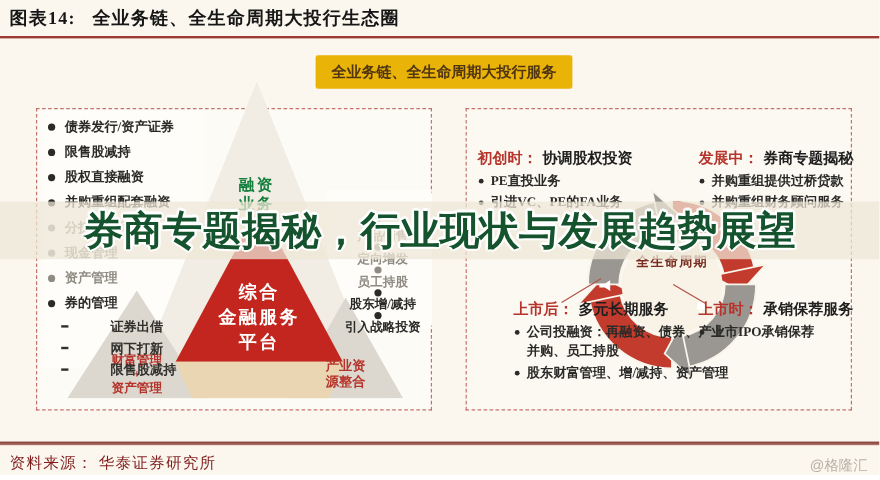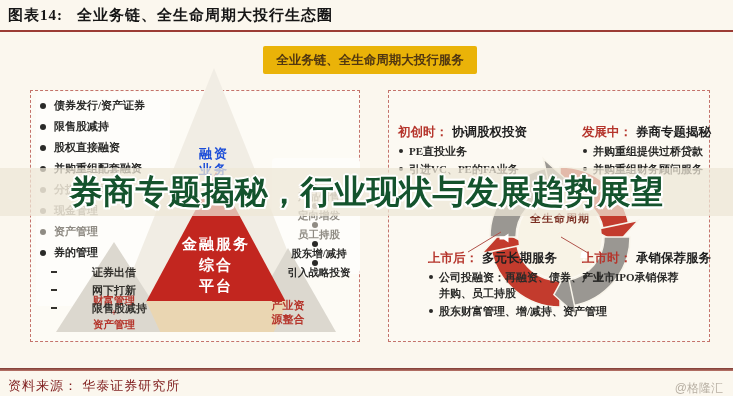--- a/index.html
+++ b/index.html
@@ -30,21 +30,21 @@
   
   .tri-light{position:absolute;left:108px;top:68px;width:212px;height:264px;background:#f1ede4;
              clip-path:polygon(50% 0,0 100%,100% 100%);}
   .tri-red{position:absolute;left:146px;top:172px;width:140px;height:130px;background:#c2261f;
            clip-path:polygon(50% 0,0 100%,100% 100%);}
   .base-band{position:absolute;left:146px;top:301px;width:142px;height:31px;background:#ead6b2;
              clip-path:polygon(0 0,100% 0,90% 100%,10% 100%);}
   .tri-side{position:absolute;background:#dcd8cf;clip-path:polygon(50% 0,0 100%,100% 100%);}
   .tri-sl{left:56px;top:242px;width:116px;height:90px;}
   .tri-sr{left:240px;top:248px;width:96px;height:84px;}
-  .pyr-top-label{position:absolute;left:164px;top:146px;width:100px;text-align:center;color:#1d4ed8;
+  .pyr-top-label{position:absolute;left:164px;top:146px;width:100px;text-align:center;color:#15803d;
                  font-weight:bold;font-size:13px;line-height:16px;letter-spacing:2px;}
   .pyr-center-label{position:absolute;left:146px;top:234px;width:140px;text-align:center;color:#ffffff;
                     font-weight:bold;font-size:15px;line-height:21px;letter-spacing:2px;}
   .tri-sl-label{position:absolute;left:64px;top:295px;width:100px;text-align:center;color:#b5342b;
                 font-weight:bold;font-size:10.5px;line-height:12px;}
   .tri-sr-label{position:absolute;left:242px;top:298px;width:92px;text-align:center;color:#b5342b;
                 font-weight:bold;font-size:11px;line-height:14px;}
   .pyr-line{display:block;}
   
   .quad{position:absolute;}
@@ -94,22 +94,22 @@
   <div class="tri-side tri-sl"></div>
   <div class="tri-side tri-sr"></div>
   <div class="tri-red"></div>
   <div class="base-band"></div>
 
   <div class="pyr-top-label">
     <span class="pyr-line">融资</span>
     <span class="pyr-line">业务</span>
   </div>
   <div class="pyr-center-label">
+    <span class="pyr-line">综合</span>
     <span class="pyr-line">金融服务</span>
-    <span class="pyr-line">综合</span>
     <span class="pyr-line">平台</span>
   </div>
   <div class="tri-sl-label">
     <span class="pyr-line">财富管理</span>
     <span class="pyr-line">+</span>
     <span class="pyr-line">资产管理</span>
   </div>
   <div class="tri-sr-label">
     <span class="pyr-line">产业资</span>
     <span class="pyr-line">源整合</span>

